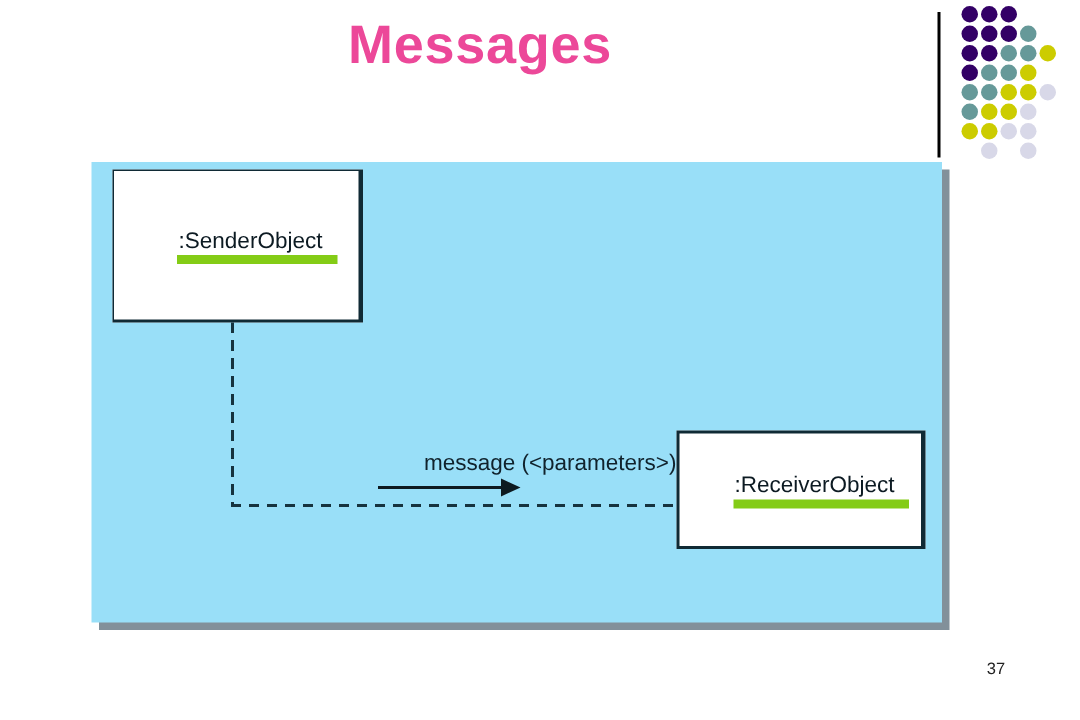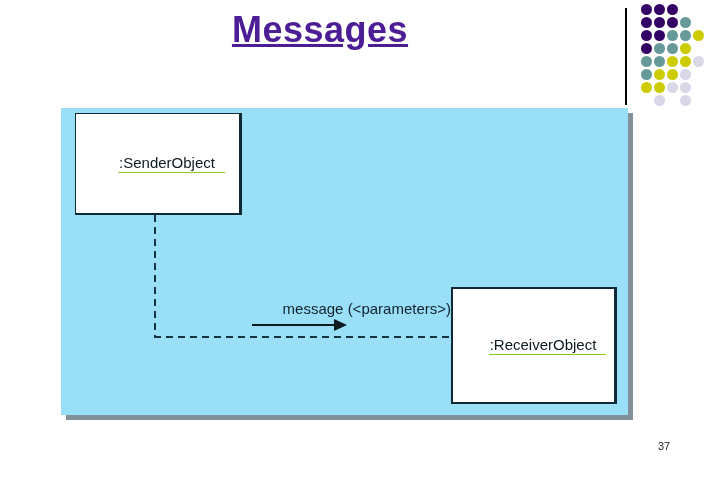--- a/index.html
+++ b/index.html
@@ -54,26 +54,26 @@
   .obj-box {
     position: absolute;
     background: #ffffff;
     border: 2px solid #102a35;
     border-right-width: 3px;
     display: flex;
     align-items: center;
     justify-content: center;
   }
   #sender-box   { left: 14px;  top: 5px;   width: 167px; height: 102px; border-top-width: 1px; border-left-width: 1px; }
-  #receiver-box { left: 390px; top: 179px; width: 166px; height: 117px; }
+  #receiver-box { left: 390px; top: 179px; width: 166px; height: 79px; }
 
   .obj-label {
     font-size: 15px;
     color: #0c1a22;
-    border-bottom: 1px solid #84cc16;
+    border-bottom: 6px solid #84cc16;
     padding: 0 10px 1px 1px;
     white-space: nowrap;
     margin-left: 28px;
   }
 
   .dash-h, .dash-v { position: absolute; }
   .dash-v {
     left: 93px; top: 107px;
     width: 2px; height: 121px;
     background: repeating-linear-gradient(to bottom, #16333f 0 7px, transparent 7px 12px);
@@ -116,21 +116,21 @@
     text-align: center;
     font-size: 11px;
     color: #222222;
   }
 </style>
 </head>
 <body>
 
 <div id="slide">
 
-  <h1 id="title" style="color: #4c1d95; text-decoration: underline;">Messages</h1>
+  <h1 id="title" style="color: #ec4899;">Messages</h1>
 
   <div id="dots">
       <div class="dot" style="left: 0px; top: 0px; background: rgb(51, 0, 102);"></div>
       <div class="dot" style="left: 13px; top: 0px; background: rgb(51, 0, 102);"></div>
       <div class="dot" style="left: 26px; top: 0px; background: rgb(51, 0, 102);"></div>
       <div class="dot" style="left: 0px; top: 13px; background: rgb(51, 0, 102);"></div>
       <div class="dot" style="left: 13px; top: 13px; background: rgb(51, 0, 102);"></div>
       <div class="dot" style="left: 26px; top: 13px; background: rgb(51, 0, 102);"></div>
       <div class="dot" style="left: 39px; top: 13px; background: rgb(102, 153, 153);"></div>
       <div class="dot" style="left: 0px; top: 26px; background: rgb(51, 0, 102);"></div>

